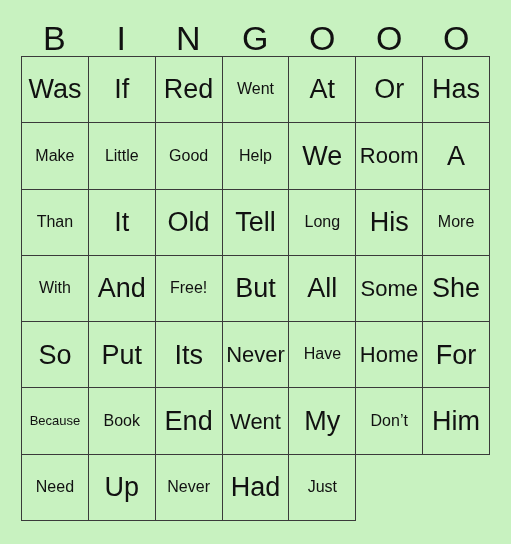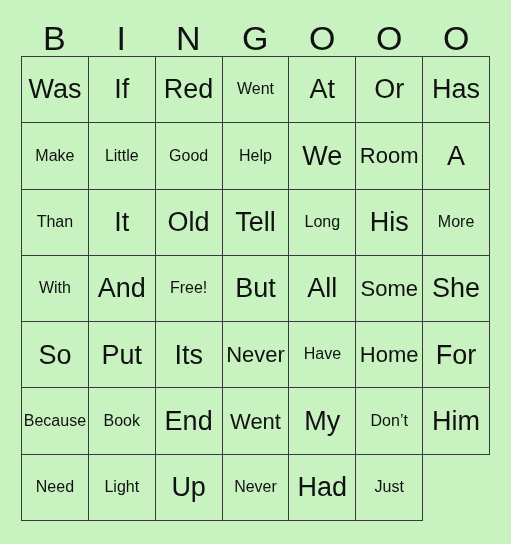--- a/index.html
+++ b/index.html
@@ -71,21 +71,21 @@
     display: block;
     color: #111111;
     line-height: 1.05;
     text-align: center;
     white-space: nowrap;
     font-weight: 400;
   }
   .fs-lg   { font-size: 27px; }
   .fs-md   { font-size: 16px; }
   .fs-sm   { font-size: 22px; }
-  .fs-xs   { font-size: 16px; }
+  .fs-xs   { font-size: 13px; }
 </style>
 </head>
 <body>
 
 <div class="card">
 
   <div class="header-row">
     <div class="header-cell">B</div>
     <div class="header-cell">I</div>
     <div class="header-cell">N</div>
@@ -219,23 +219,20 @@
       <div class="cell">
         <span class="cell-text fs-md">Don’t</span>
       </div>
       <div class="cell">
         <span class="cell-text fs-lg">Him</span>
       </div>
       <div class="cell">
         <span class="cell-text fs-md">Need</span>
       </div>
       <div class="cell">
-        <span class="cell-text fs-md">Light</span>
-      </div>
-      <div class="cell">
         <span class="cell-text fs-lg">Up</span>
       </div>
       <div class="cell">
         <span class="cell-text fs-md">Never</span>
       </div>
       <div class="cell">
         <span class="cell-text fs-lg">Had</span>
       </div>
       <div class="cell">
         <span class="cell-text fs-md">Just</span>

